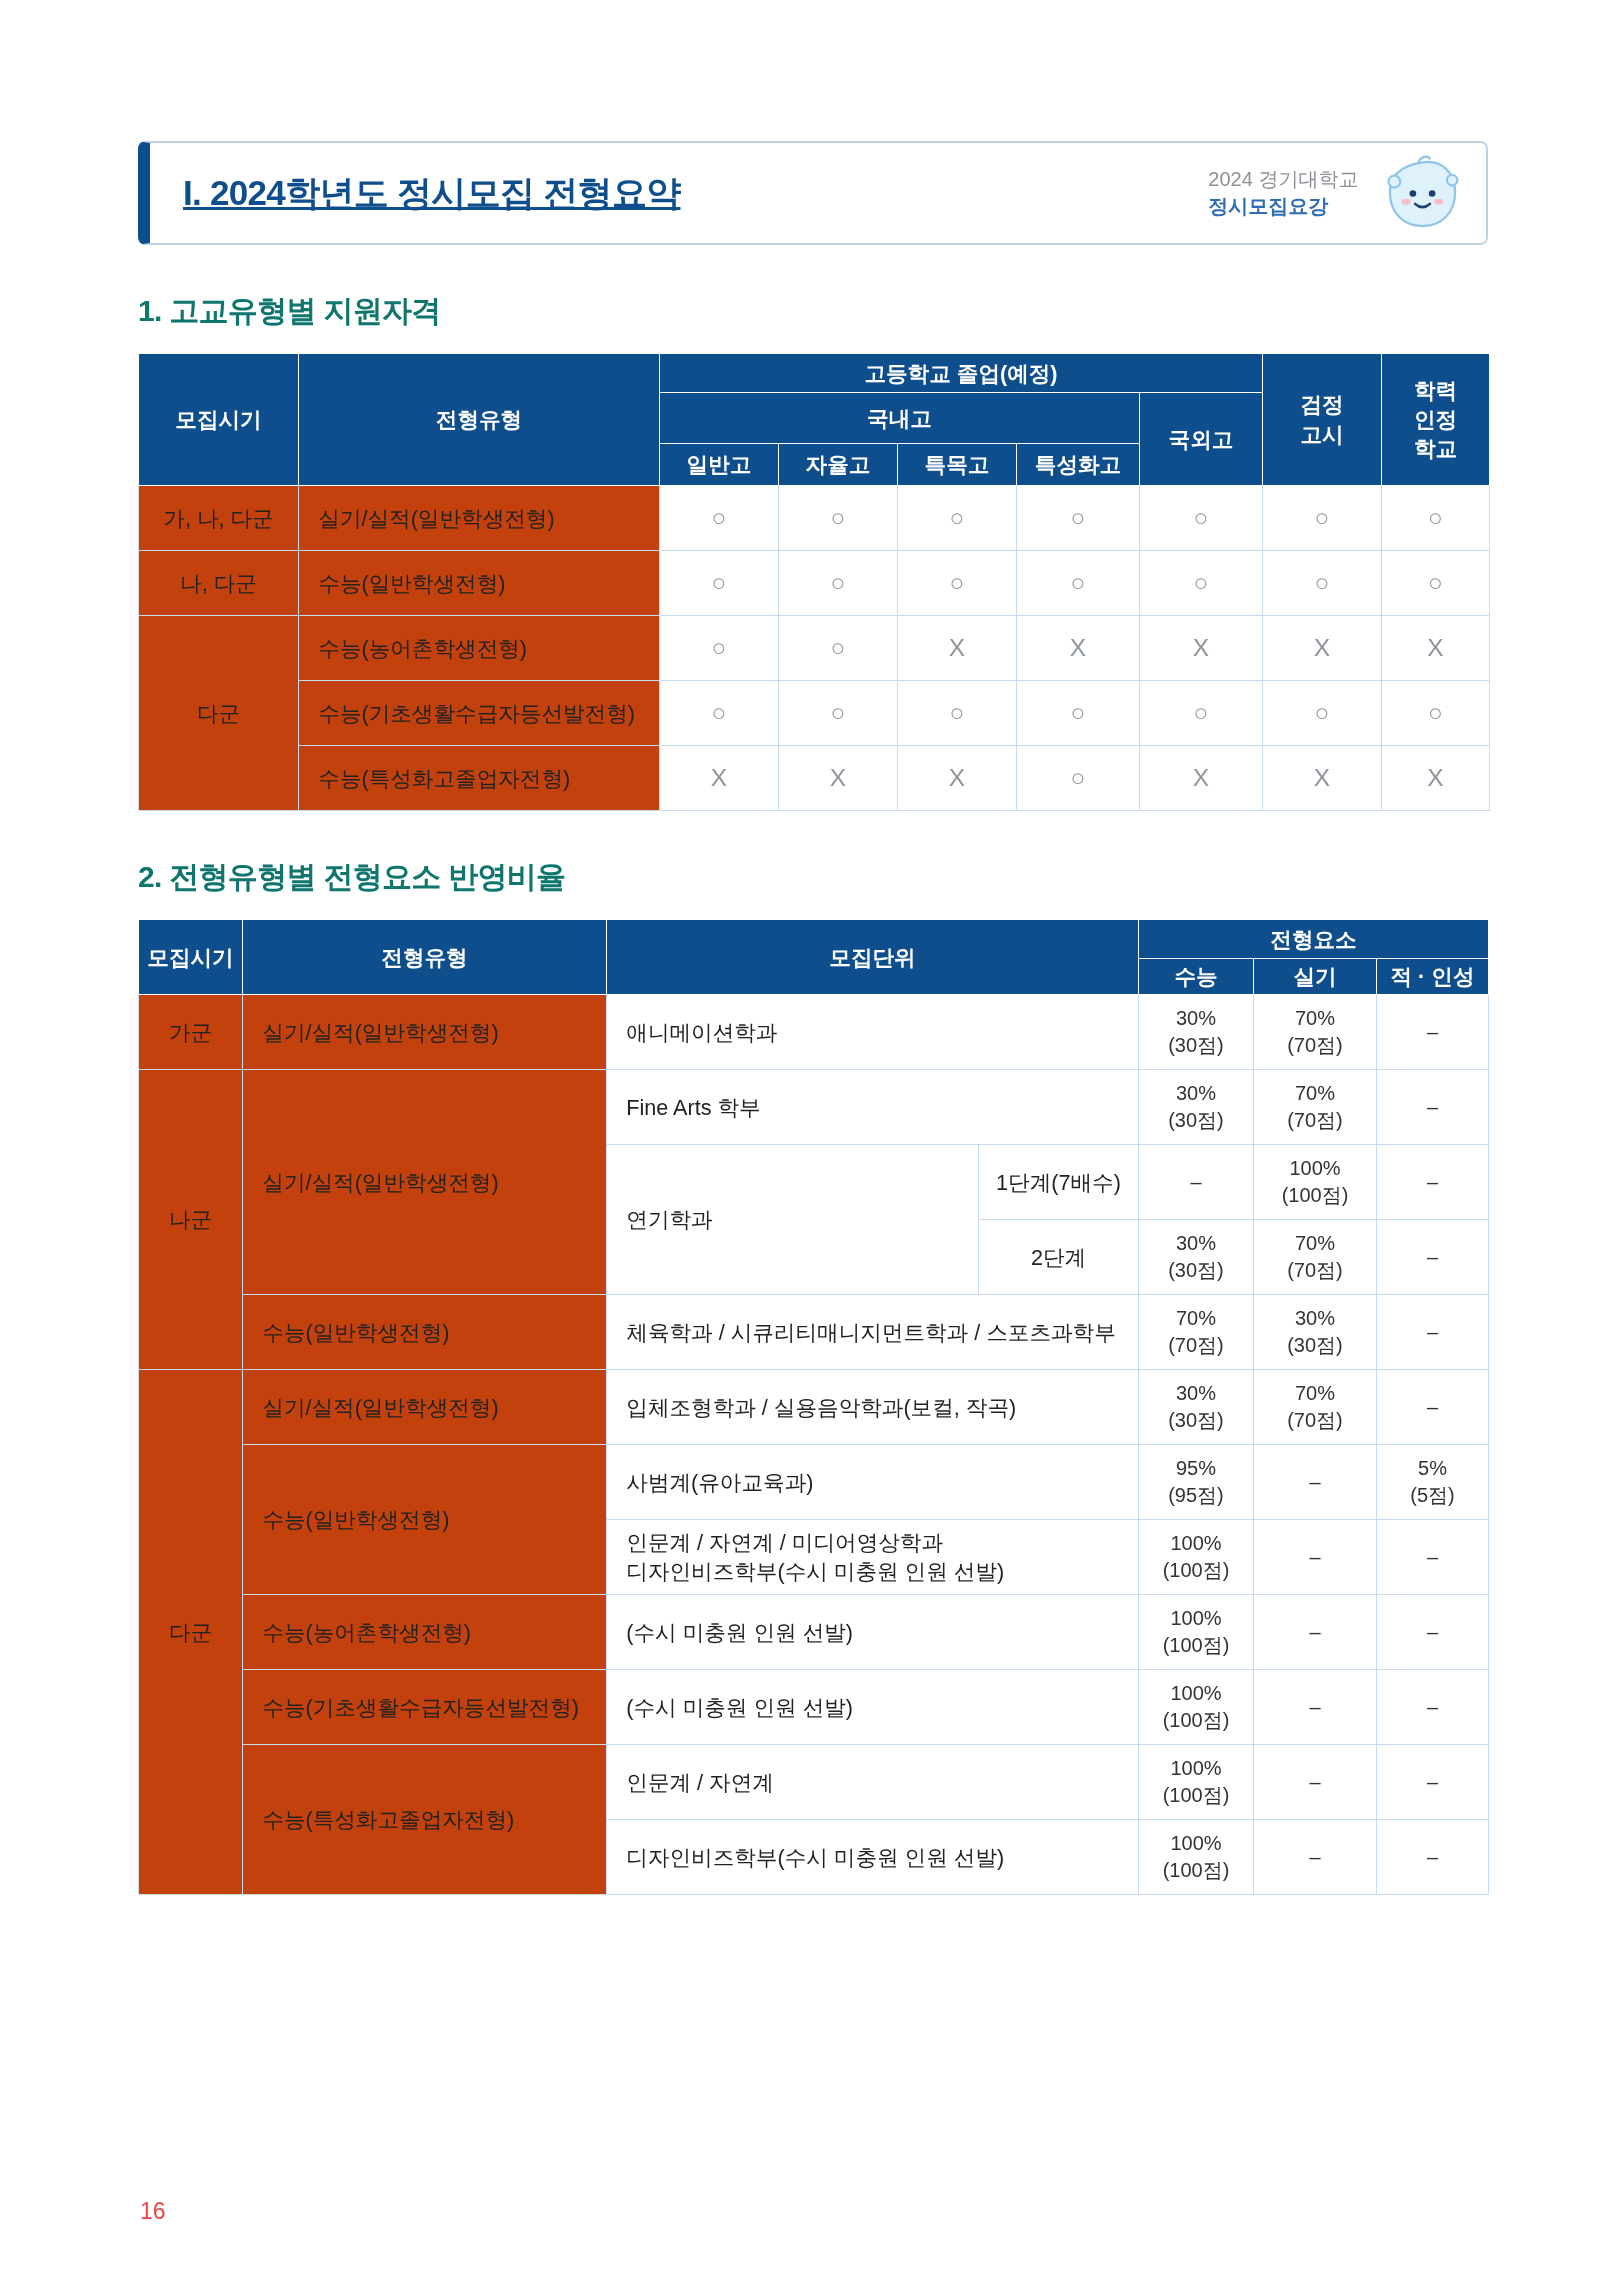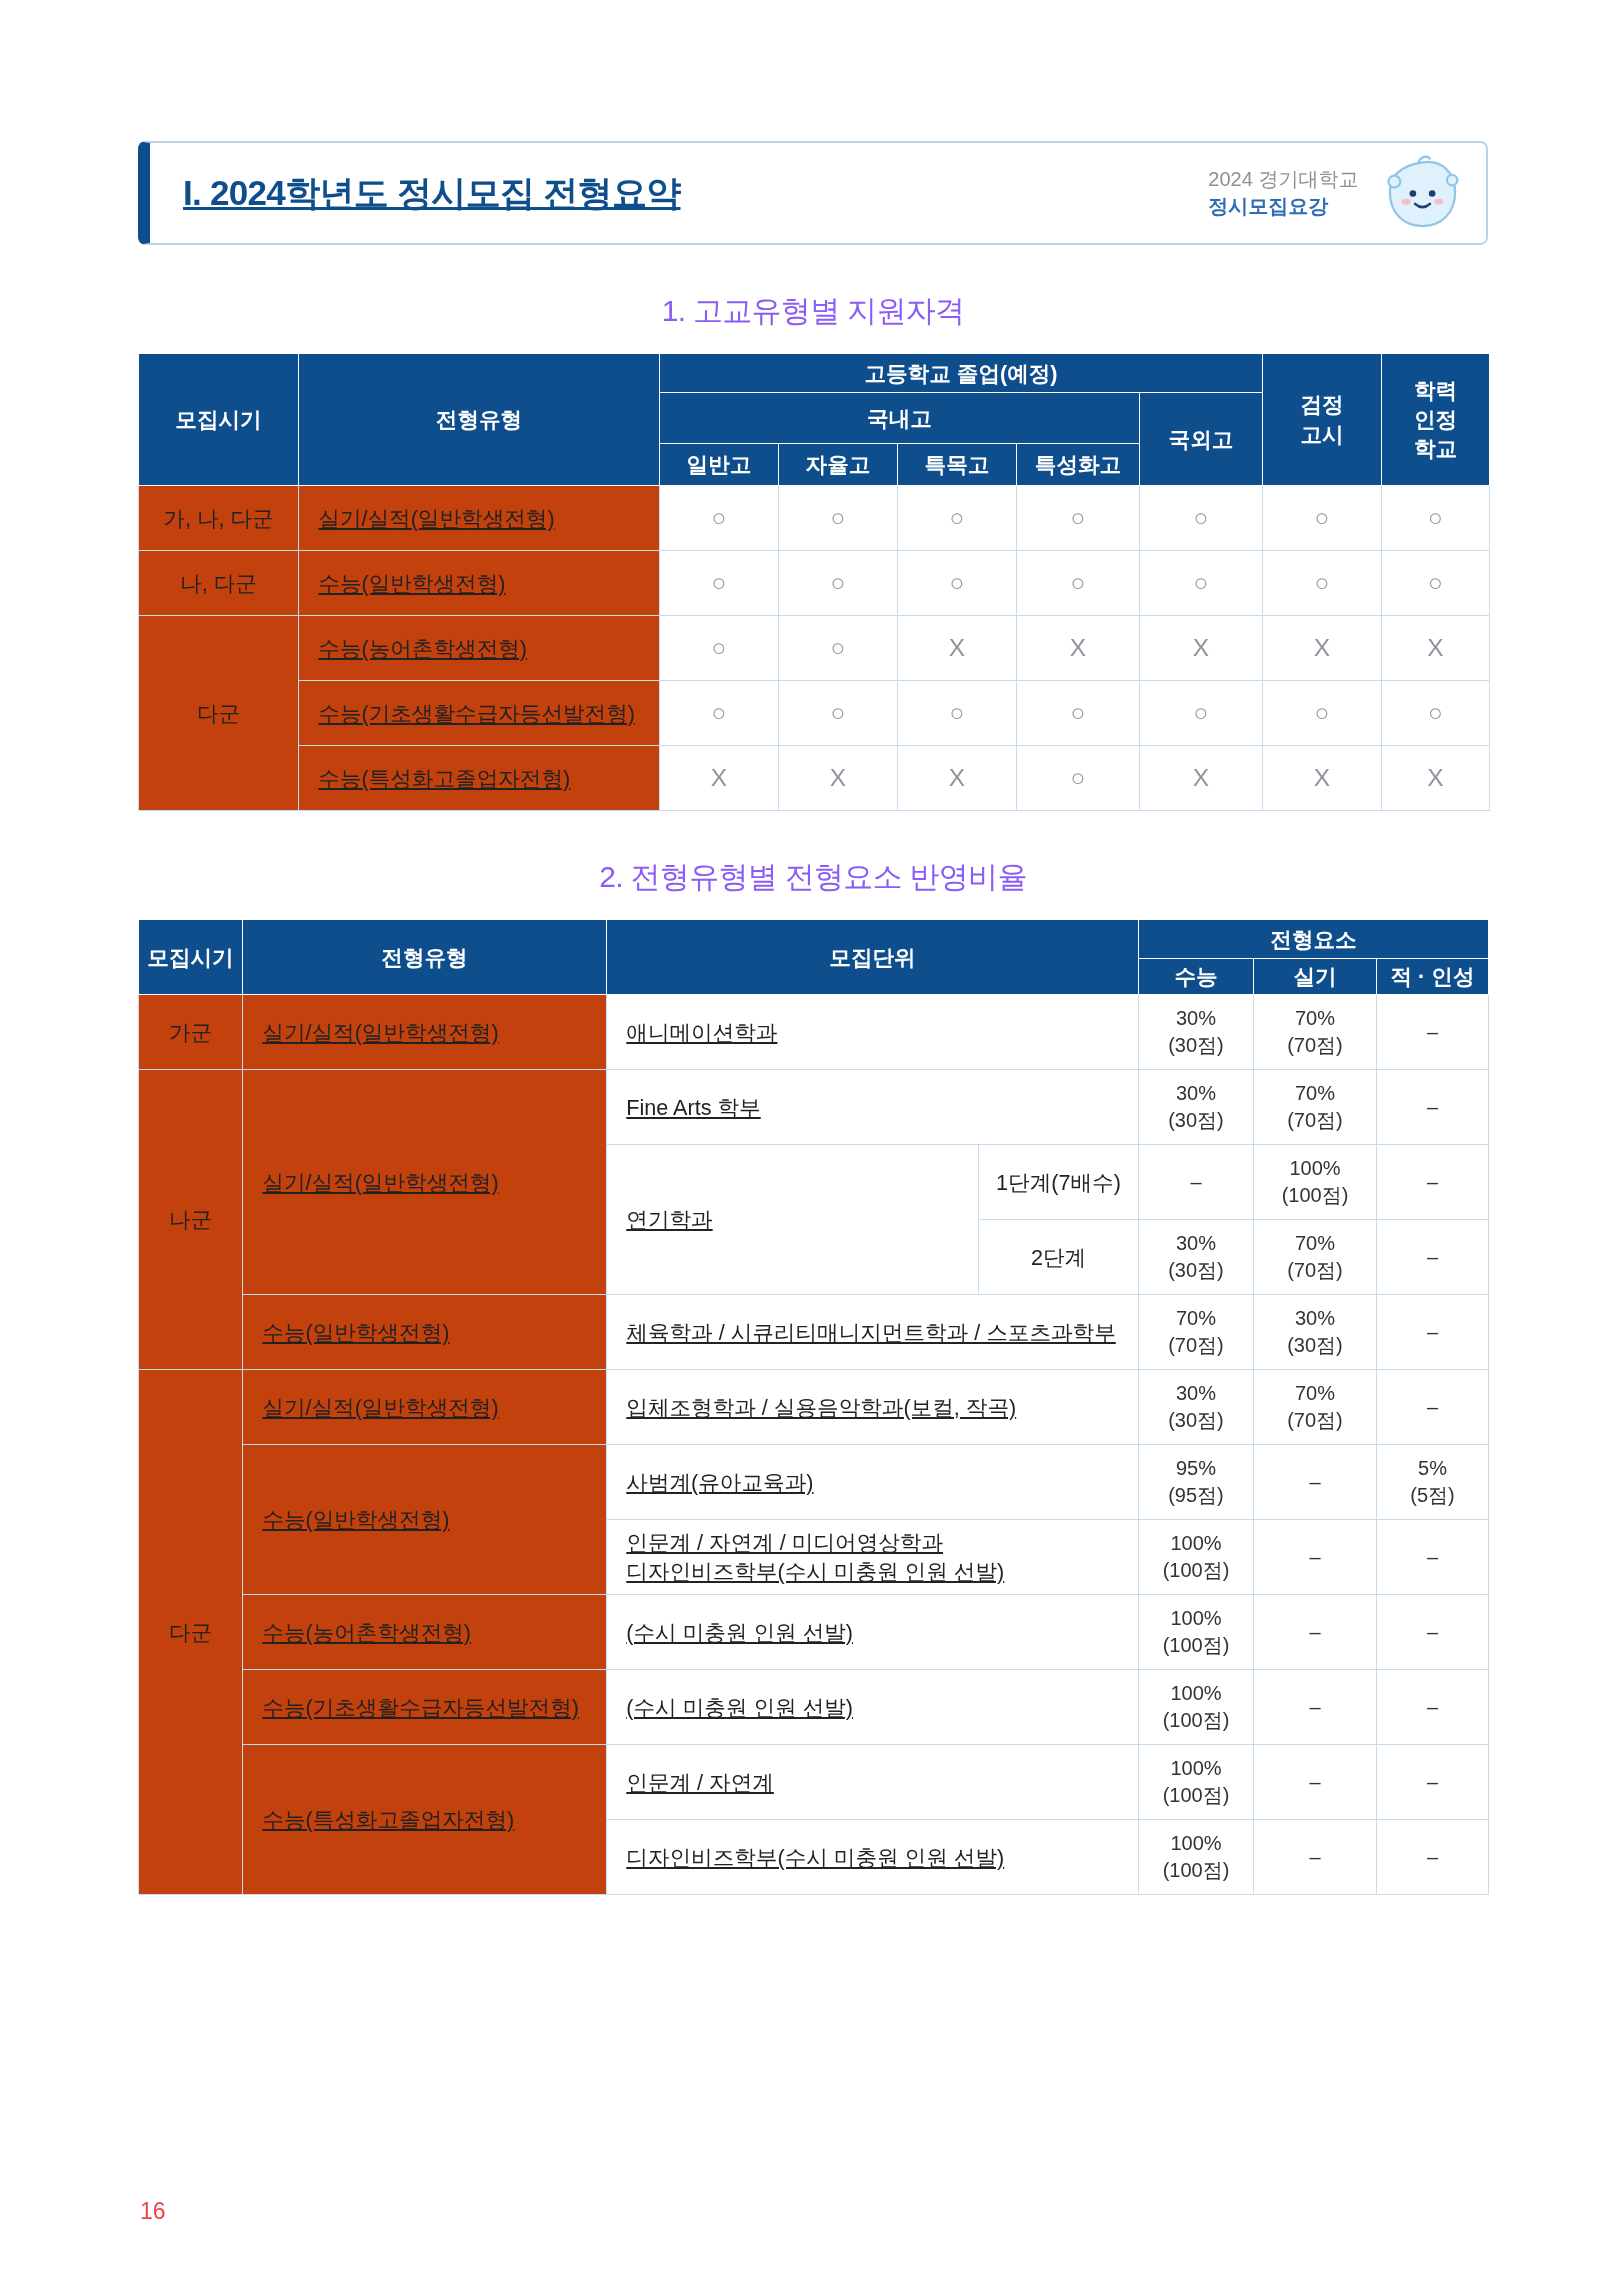--- a/index.html
+++ b/index.html
@@ -15,32 +15,32 @@
     height:104px; border:2.2px solid #bdd1e6; border-left:12px solid #0f4e8c;
     border-radius:7.4px; display:flex; align-items:center; padding:0 19.3px 0 33px;
     background:#ffffff;
   }
   .page-title { font-size:35px; font-weight:bold; color:#0f4e8c; flex:1; letter-spacing:-0.7px;text-decoration:underline; }
   .brand { line-height:1.35; margin-right:19.3px; text-align:left; }
   .brand-top { font-size:20px; color:#8d9096; }
   .brand-bottom { font-size:20px; color:#2e6db4; font-weight:bold; }
   .mascot { width:89px; height:83px; flex:0 0 auto; }
 
-  .section-heading { font-size:30px; font-weight:normal; color:#8b5cf6; margin:46px 0 21px 0; letter-spacing:-0.7px;text-align:center; }
+  .section-heading { font-size:30px; font-weight:bold; color:#0f766e; margin:46px 0 21px 0; letter-spacing:-0.7px; }
 
   
   table { border-collapse:collapse; table-layout:fixed; width:1350px; background:#ffffff; }
   th, td { border:1.5px solid #c9dbee; }
   thead th {
     background:#0f4e8c; color:#ffffff; font-weight:bold;
     border:1.5px solid #ffffff; font-size:21.6px; text-align:center; vertical-align:middle;
   }
   tbody td { font-size:21.6px; vertical-align:middle; }
   .c   { text-align:center; }
-  .lt  { text-align:left; padding-left:19.3px; padding-right:10.4px;text-decoration:underline; }
+  .lt  { text-align:left; padding-left:19.3px; padding-right:10.4px; }
   .shade { background:#c2410c; }
   .mark { font-size:24.5px; color:#8d949c; text-align:center; }
   .pre { white-space:pre-line; line-height:1.35; }
   .pct { font-size:20px; text-align:center; white-space:pre-line; line-height:1.35; color:#333333; }
   #t1 tbody tr { height:65px; }
   #t2 tbody tr { height:75px; }
 
   .page-num { position:absolute; left:140px; top:2198px; font-size:23px; color:#ef4444; }
 </style>
 </head>

